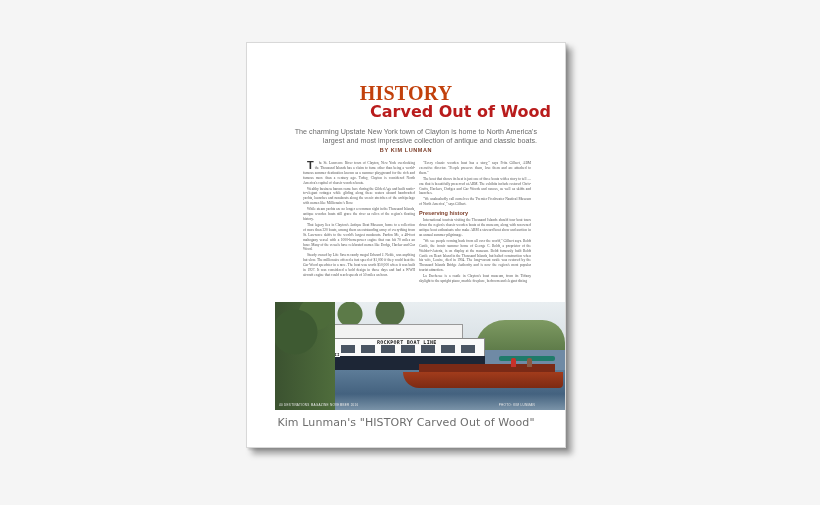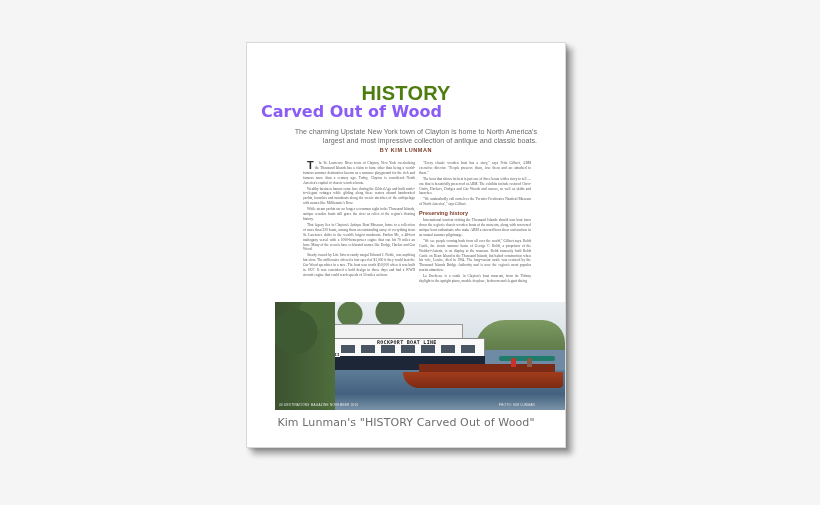--- a/index.html
+++ b/index.html
@@ -19,31 +19,31 @@
     box-shadow: 6px 6px 6px rgba(0,0,0,0.35), 2px 2px 2px rgba(0,0,0,0.15);
   }
   .page {
     position: absolute;
     left: 14px; top: 0; width: 290px; height: 370px;
     background: #fff;
   }
   .title {
     position: absolute; left: 0; right: 0; top: 40px;
     text-align: center;
-    color: #4d7c0f;
-    font-family: Liberation Sans, sans-serif;
+    color: #c2410c;
+    font-family: Liberation Serif, serif;
     font-weight: bold;
     font-size: 20px;
     line-height: 21px;
     letter-spacing: 0.2px;
   }
   .subtitle-main {
     position: absolute; left: 0; right: 0; top: 60px;
-    text-align: left;
-    color: #8b5cf6;
+    text-align: right;
+    color: #b91c1c;
     font-family: "DejaVu Sans", sans-serif;
     font-size: 16px;
     line-height: 18px;
     font-weight: 600;
   }
   .deck {
     position: absolute; left: 14px; right: 14px; top: 84px;
     text-align: right;
     color: #6b6b6b;
     font-size: 7.2px;

